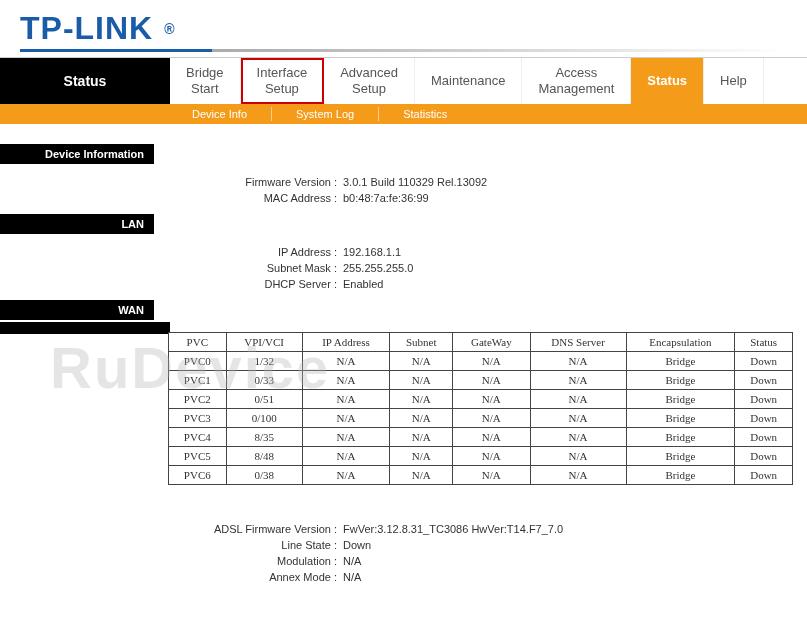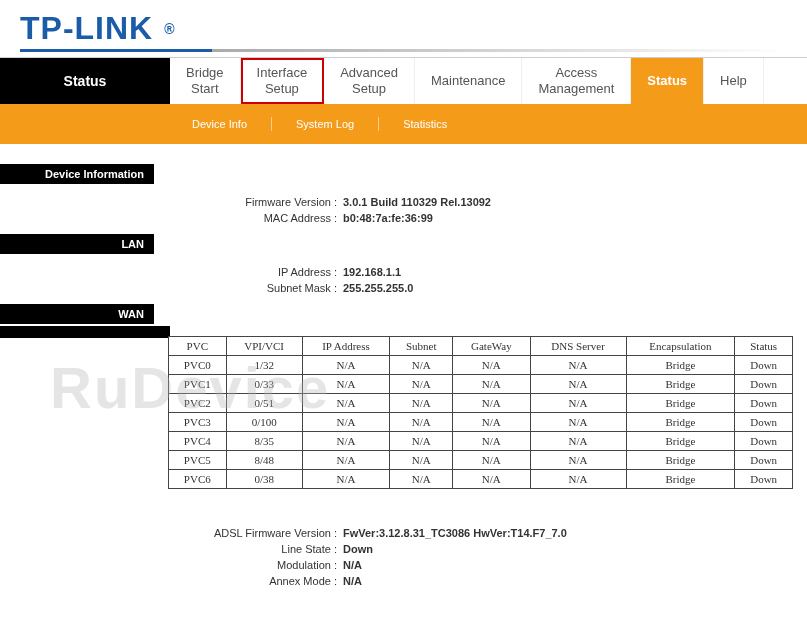--- a/index.html
+++ b/index.html
@@ -10,33 +10,33 @@
 .logo-reg { font-size: 14px; vertical-align: top; margin-left: 2px; }
 .logo-underline { height: 3px; background: linear-gradient(to right, #1a5ca8 0%, #1a5ca8 25%, #aaa 25%, #fff 100%); margin-top: 2px; }
 
 .topnav { display: flex; background: #fff; border-top: 1px solid #ccc; }
 .topnav-status { width: 170px; background: #000; color: #fff; display: flex; align-items: center; justify-content: center; font-weight: bold; font-size: 14px; min-height: 46px; }
 .topnav-items { display: flex; flex: 1; }
 .topnav-item { padding: 6px 16px; text-align: center; color: #555; font-size: 13px; line-height: 1.2; cursor: pointer; border-right: 1px solid #eee; display: flex; flex-direction: column; justify-content: center; }
 .topnav-item.active { background: #f59b1a; color: #fff; font-weight: bold; }
 .topnav-item.highlighted { outline: 2px solid #c00; outline-offset: -2px; }
 
-.subnav { background: #f59b1a; height: 40px; display: flex; align-items: center; padding-left: 180px; gap: 12px; }
+.subnav { background: #f59b1a; height: 20px; display: flex; align-items: center; padding-left: 180px; gap: 12px; }
 .subnav-item { color: #fff; font-size: 11px; padding: 0 12px; cursor: pointer; }
 .subnav-sep { width: 1px; height: 14px; background: rgba(255,255,255,0.5); }
 
 .content { display: flex; flex-direction: column; position: relative; }
 .section-row { display: flex; }
 .left-col { width: 154px; min-height: 22px; }
 .left-label { background: #000; color: #fff; font-weight: bold; font-size: 11px; padding: 4px 10px; text-align: right; }
 .right-col { flex: 1; padding: 6px 14px; }
 
 .kv { display: flex; margin: 4px 0; }
 .kv-label { width: 175px; text-align: right; padding-right: 6px; color: #333; font-size: 11px; }
-.kv-value { color: #333; font-size: 11px; font-weight: bold; }
+.kv-value { color: #333; font-size: 11px; }
 
 .wan-table { border-collapse: collapse; width: 100%; margin: 4px 0 10px; font-family: Liberation Serif, serif; }
 .wan-table th, .wan-table td { border: 1px solid #444; padding: 3px 6px; font-size: 11px; text-align: center; color: #333; }
 .wan-table th { font-weight: normal; background: #fff; }
 
 .black-bar { background: #000; height: 12px; width: 170px; }
 
 .watermark { position: absolute; top: 210px; left: 50px; font-size: 58px; font-weight: bold; color: rgba(180,180,180,0.35); pointer-events: none; font-family: Arial, sans-serif; letter-spacing: 2px; z-index: 5; }
 </style>
 </head>
@@ -125,20 +125,24 @@
   <div class="section-row">
     <div class="left-col"></div>
     <div class="right-col">
       <div class="kv">
           <div class="kv-label">IP Address :</div>
           <div class="kv-value">192.168.1.1</div>
         </div>
       <div class="kv">
           <div class="kv-label">Subnet Mask :</div>
           <div class="kv-value">255.255.255.0</div>
+        </div>
+      <div class="kv">
+          <div class="kv-label">DHCP Server :</div>
+          <div class="kv-value">Enabled</div>
         </div>
     </div>
   </div>
 
   <div class="section-row">
     <div class="left-col">
         <div class="left-label">WAN</div>
       </div>
     <div class="right-col"></div>
   </div>

